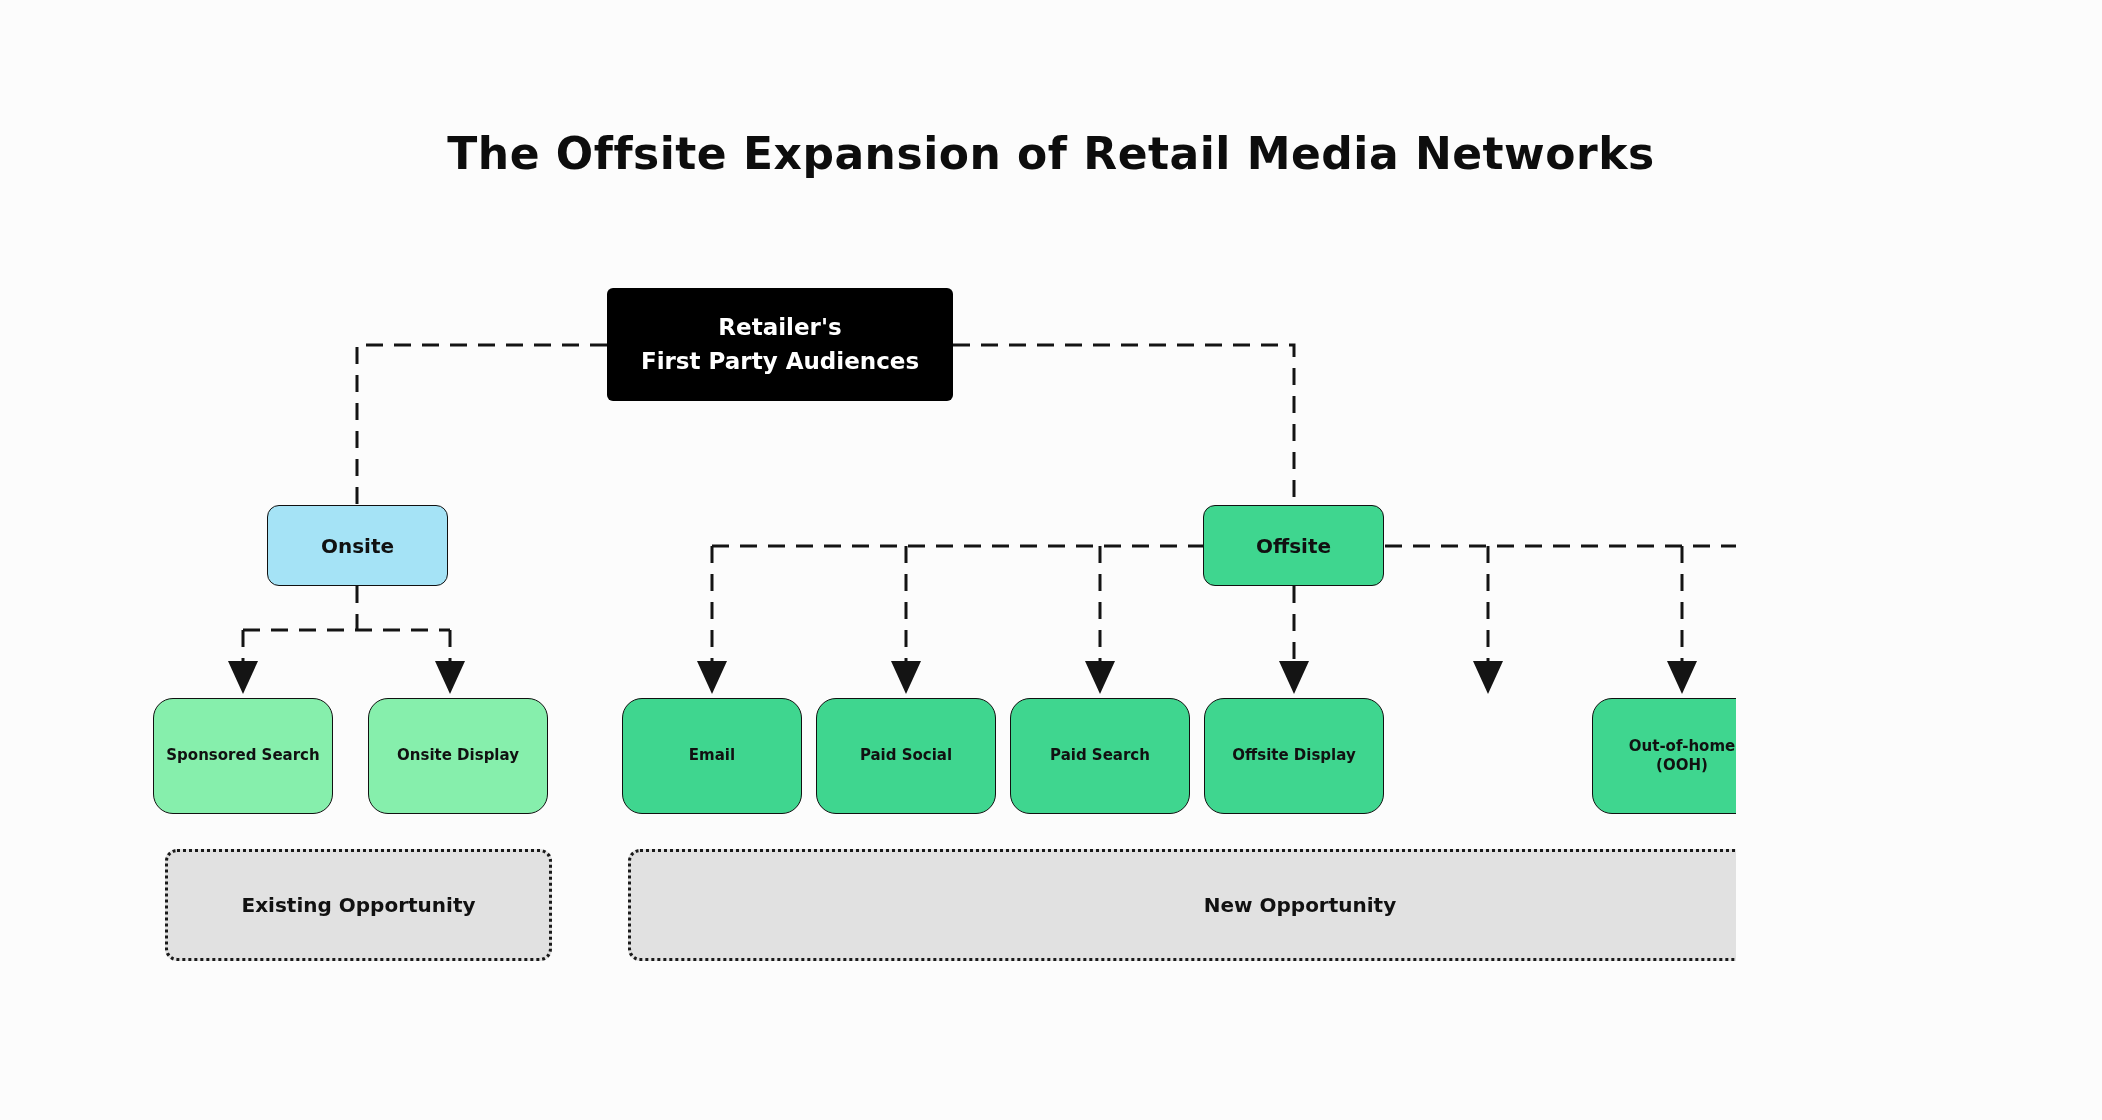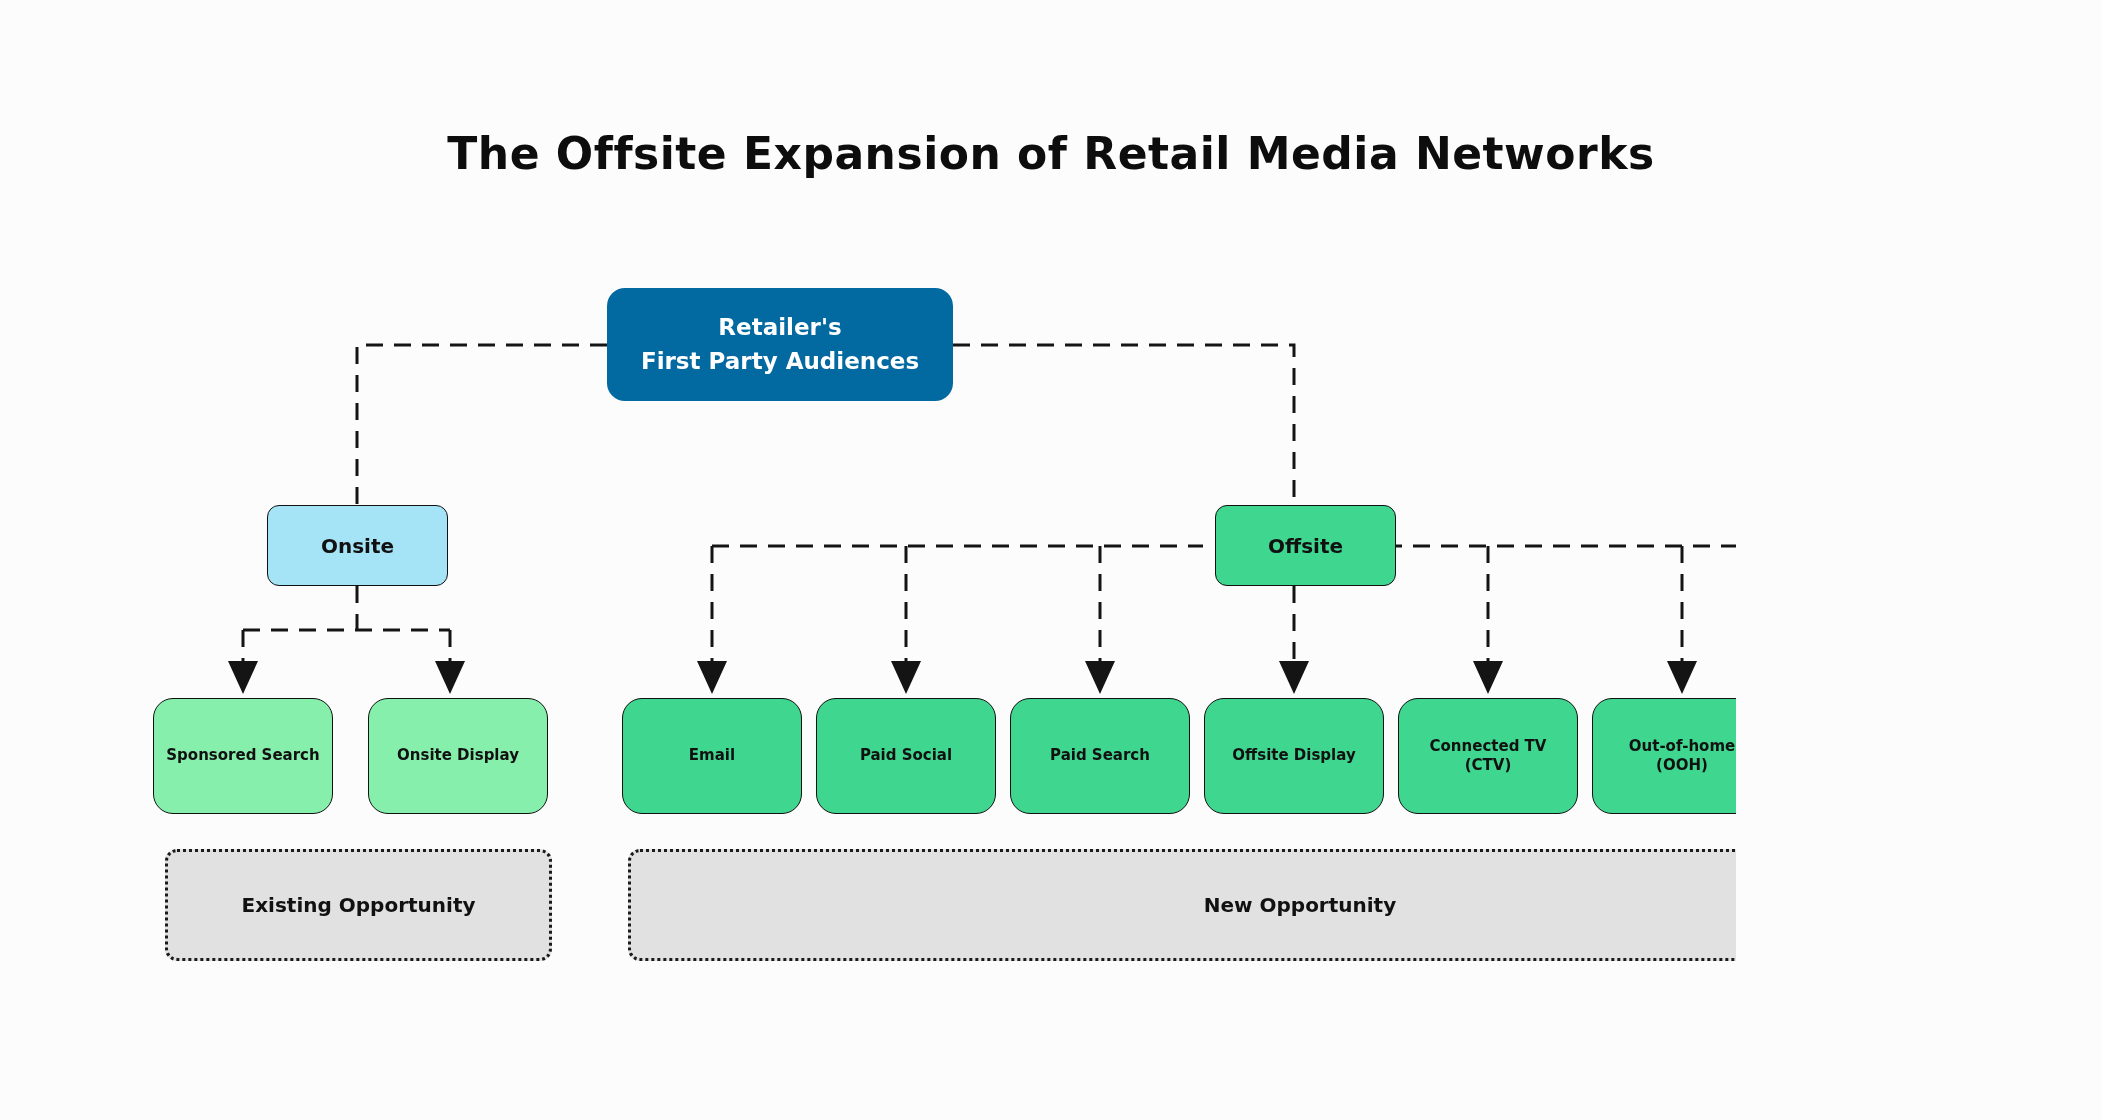--- a/index.html
+++ b/index.html
@@ -51,37 +51,37 @@
     align-items: center;
     justify-content: center;
     text-align: center;
     font-weight: 700;
   }
   .root-node {
     left: 607px;
     top: 288px;
     width: 346px;
     height: 113px;
-    background: #0369a1;
+    background: #000000;
     color: #ffffff;
-    border-radius: 18px;
+    border-radius: 6px;
     flex-direction: column;
     font-size: 23px;
     line-height: 1.45;
   }
   .branch {
     width: 181px;
     height: 81px;
     top: 505px;
     border: 1.5px solid #111;
     border-radius: 12px;
     font-size: 20px;
   }
   .branch-onsite  { left: 267px;  background: #a5e3f6; }
-  .branch-offsite { left: 1203px; background: #3fd68f; margin-left: 12px; }
+  .branch-offsite { left: 1203px; background: #3fd68f; }
   .chan {
     top: 698px;
     width: 180px;
     height: 116px;
     border: 1.5px solid #111;
     border-radius: 20px;
     font-size: 15px;
     padding: 0 8px;
     line-height: 1.3;
   }
@@ -171,23 +171,20 @@
   </div>
   <div class="node chan chan-green" style="left:816px">
     <span>Paid Social</span>
   </div>
   <div class="node chan chan-green" style="left:1010px">
     <span>Paid Search</span>
   </div>
   <div class="node chan chan-green" style="left:1204px">
     <span>Offsite Display</span>
   </div>
-  <div class="node chan chan-green" style="left:1398px">
-    <span>Connected TV (CTV)</span>
-  </div>
   <div class="node chan chan-green" style="left:1592px">
     <span>Out-of-home (OOH)</span>
   </div>
   <div class="node chan chan-green" style="left:1786px">
     <span>Print</span>
   </div>
 
   <div class="zone zone-existing">
     <span>Existing Opportunity</span>
   </div>

